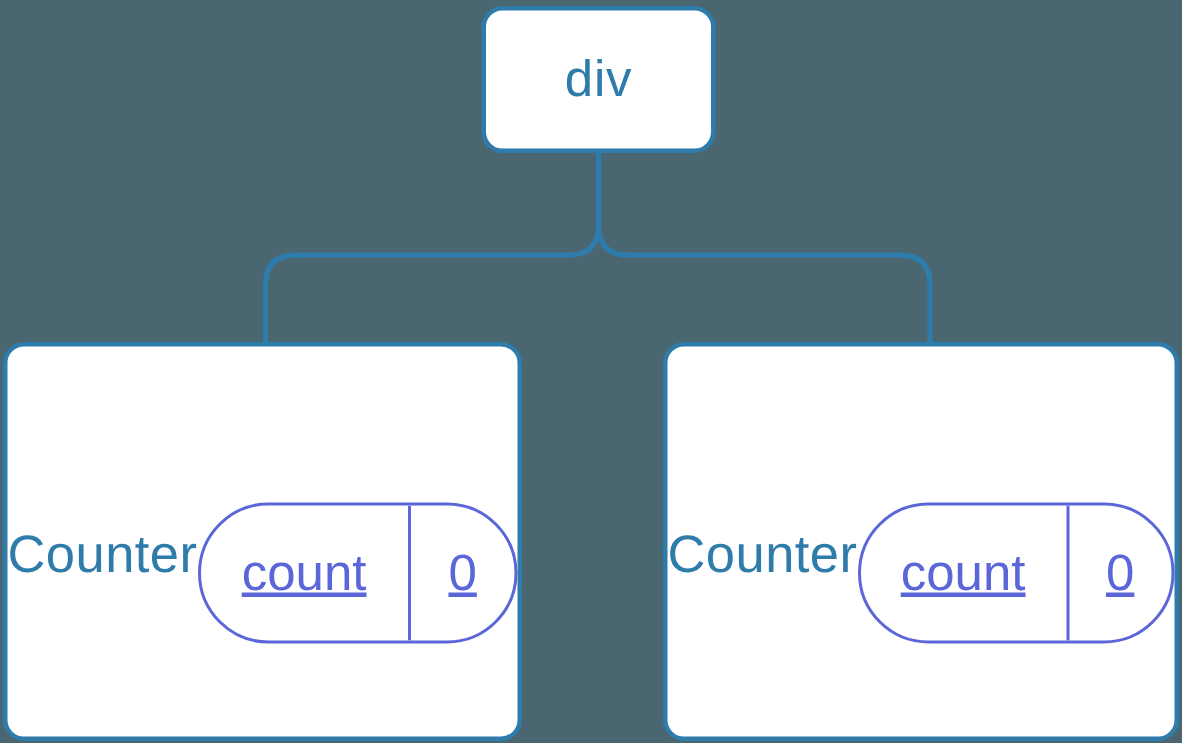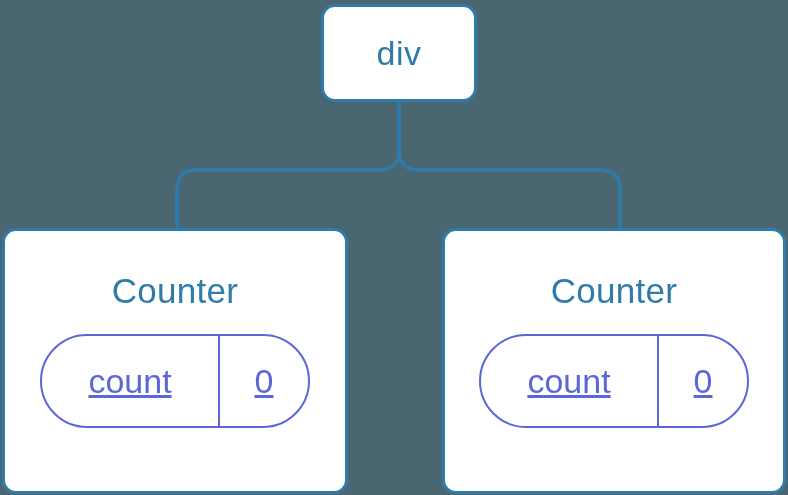--- a/index.html
+++ b/index.html
@@ -58,21 +58,20 @@
     letter-spacing: 0.5px;
     line-height: 1;
   }
 
   
   .node--child {
     top: 228px;
     height: 266px;
     padding-top: 42px;
     display: flex;
-    flex-direction: column;
     align-items: center;
   }
   .node--child.left  { left: 2px;   width: 346px; }
   .node--child.right { left: 442px; width: 344px; }
 
   .node--child .node-title {
     color: #2f7cab;
     font-size: 35px;
     font-weight: 400;
     letter-spacing: 0.3px;

